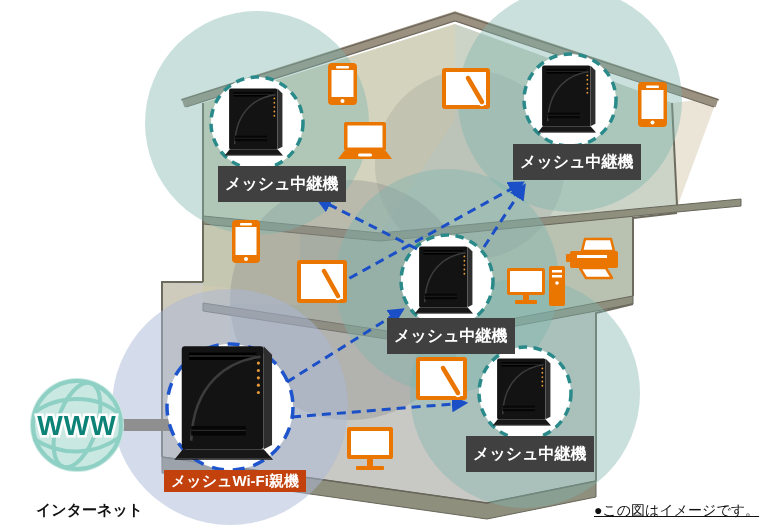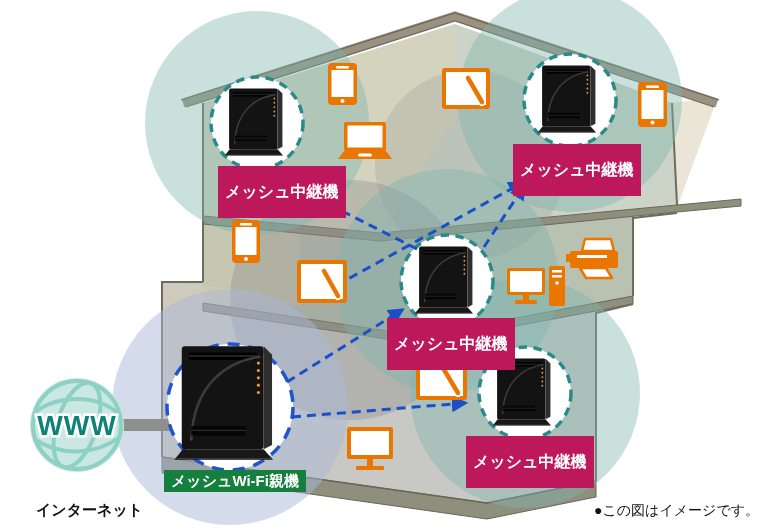--- a/index.html
+++ b/index.html
@@ -1,23 +1,23 @@
 <!DOCTYPE html>
 <html><head>
 <meta charset="utf-8">
 <style>
   html,body{margin:0;padding:0;background:#fff;}
   #stage{position:relative;width:760px;height:530px;background:#fff;overflow:hidden;
          font-family:"Liberation Sans","DejaVu Sans",sans-serif;}
   #art{position:absolute;left:0;top:0;}
   .lbl{position:absolute;font-weight:bold;color:#fff;white-space:nowrap;z-index:5;}
-  .lbl-teal{background:#be185d;font-size:16px;line-height:24px;padding:14px 7px;}
-  .lbl-blue{background:#15803d;font-size:15px;line-height:20px;padding:1px 7px;}
+  .lbl-teal{background:#404040;font-size:16px;line-height:24px;padding:6px 7px;}
+  .lbl-blue{background:#c2410c;font-size:15px;line-height:20px;padding:1px 7px;}
   .lbl-plain{position:absolute;color:#111;font-weight:bold;font-size:15px;white-space:nowrap;z-index:5;}
-  .note{position:absolute;color:#111;font-size:14px;white-space:nowrap;z-index:5;}
+  .note{position:absolute;color:#111;font-size:14px;white-space:nowrap;z-index:5;text-decoration:underline;}
 </style>
 </head>
 <body>
 
 <div id="stage">
 
 <svg id="art" width="760" height="530" viewBox="0 0 760 530">
   <defs>
     <marker id="ah" viewBox="0 0 10 10" refX="8" refY="5" markerWidth="5.5" markerHeight="5.5" orient="auto">
       <path d="M0,0 L10,5 L0,10 z" fill="#1b4fc8"></path>

